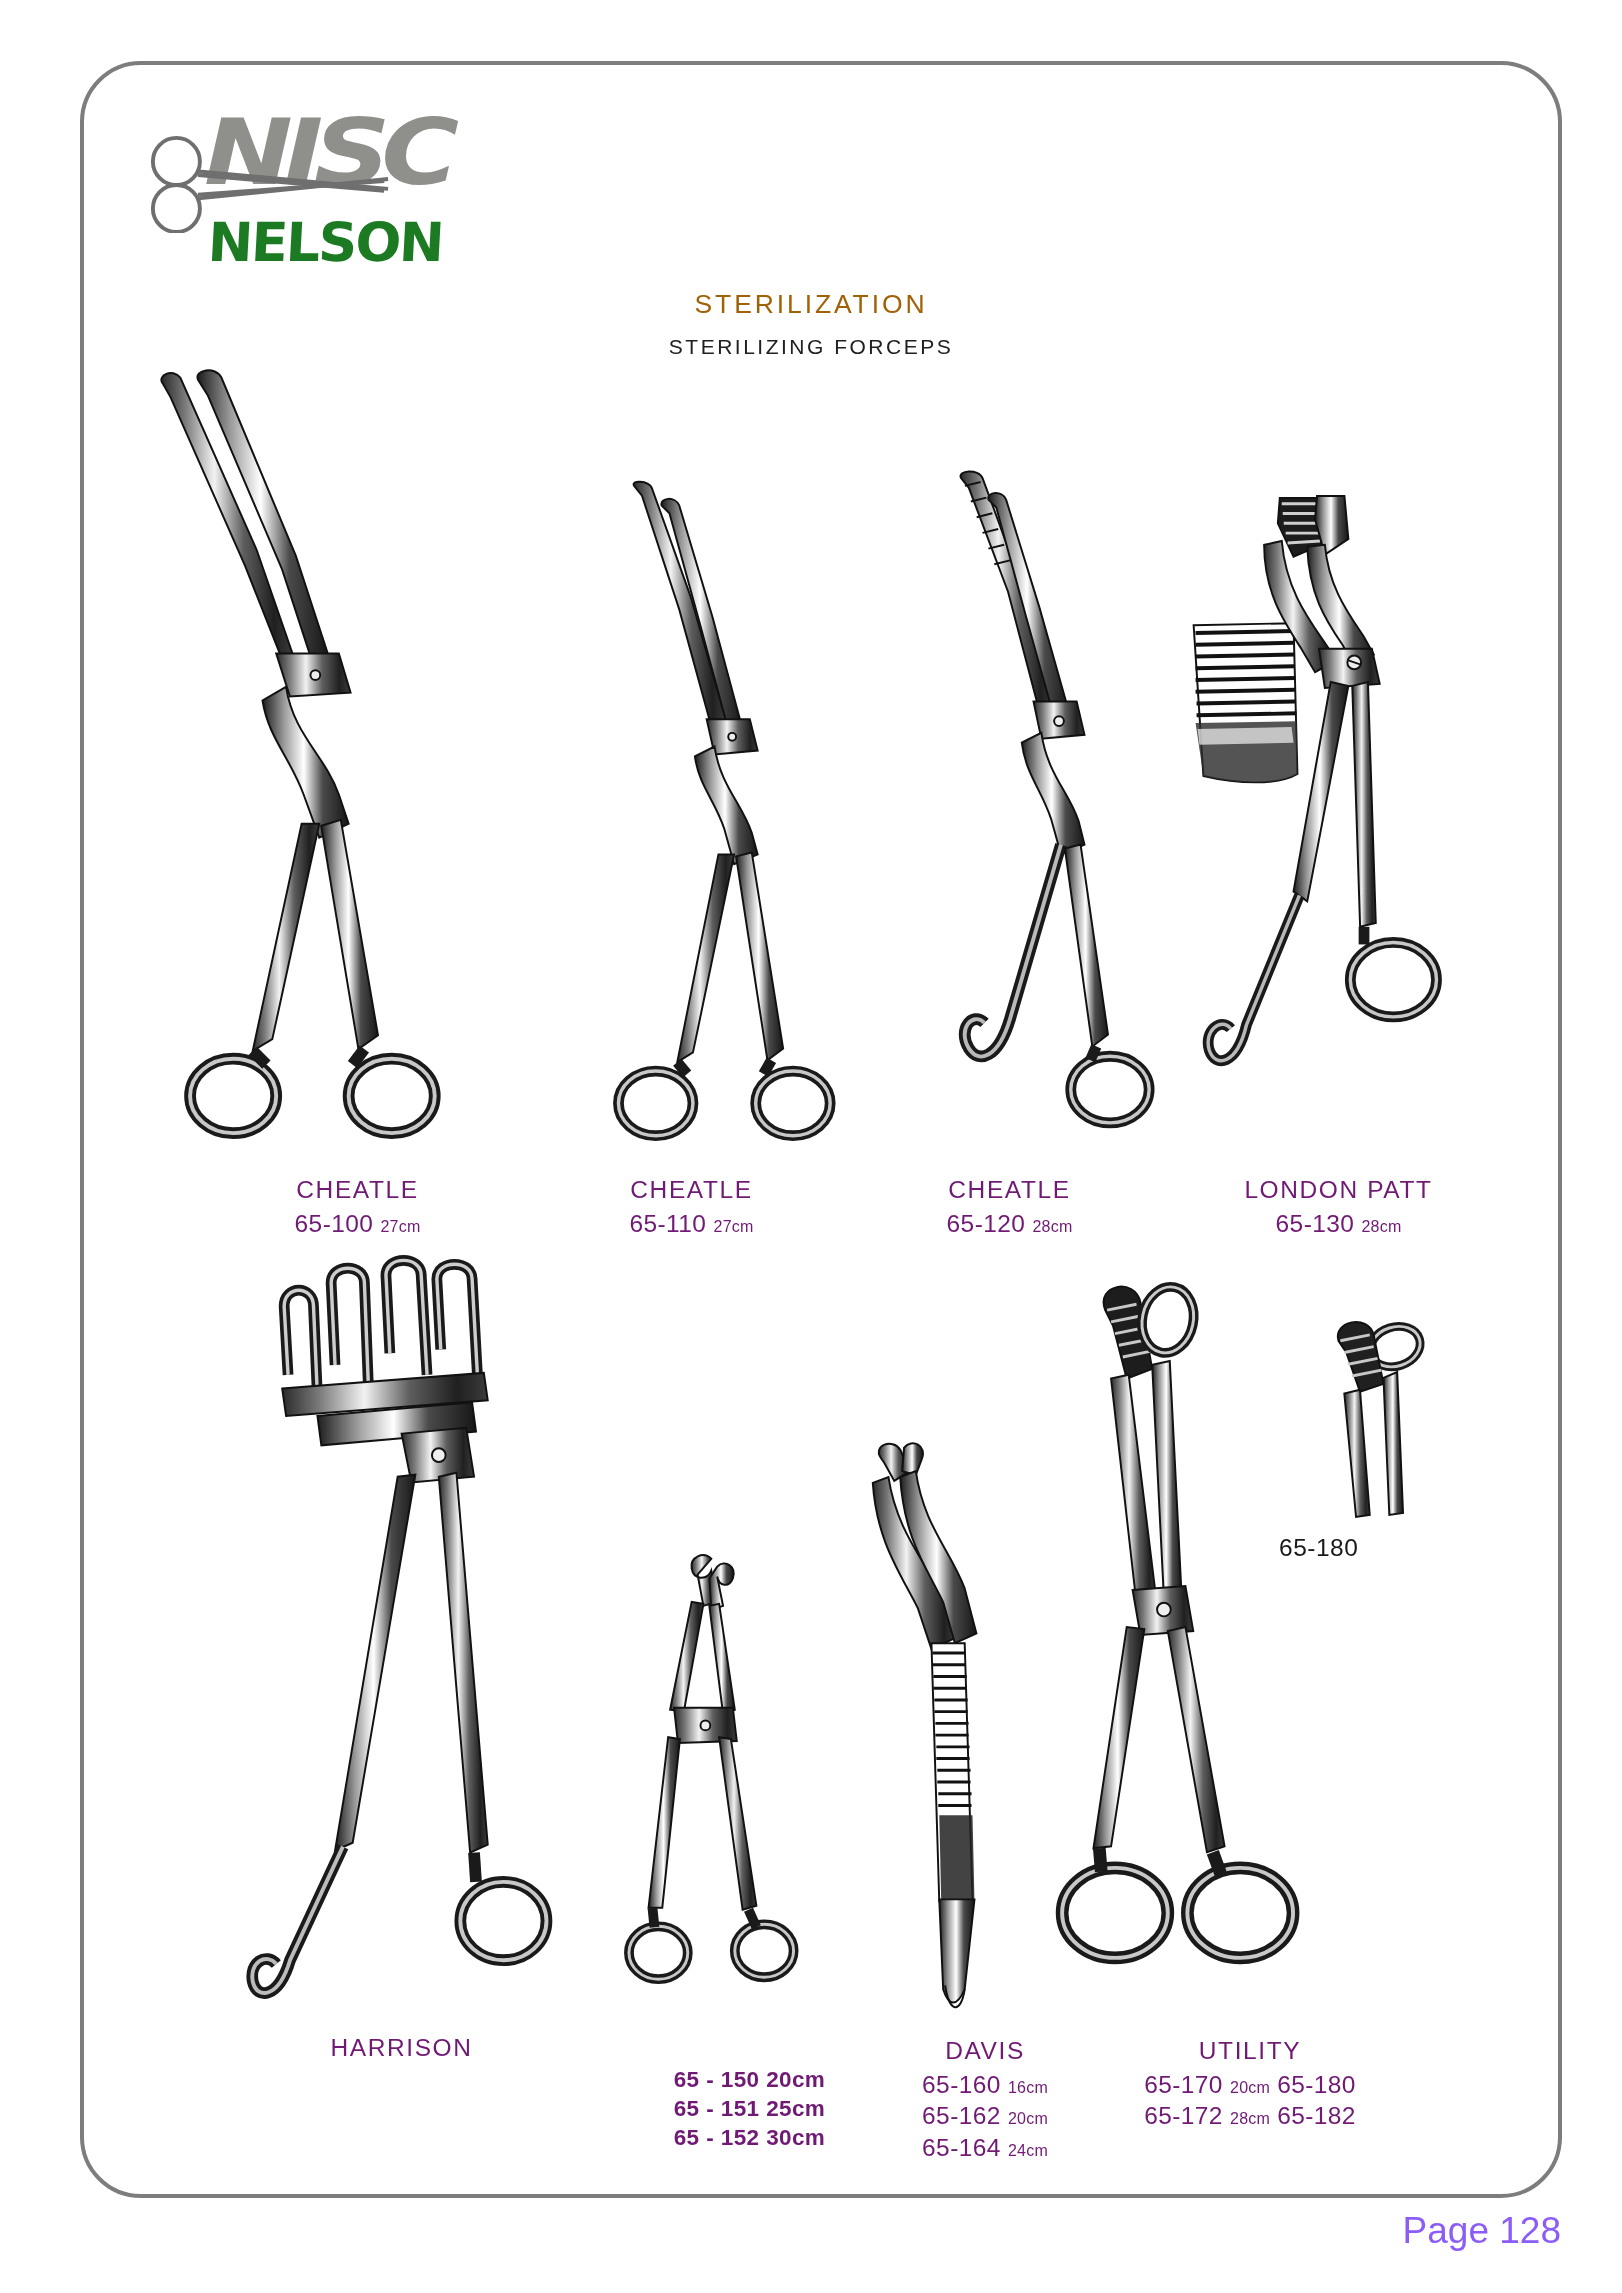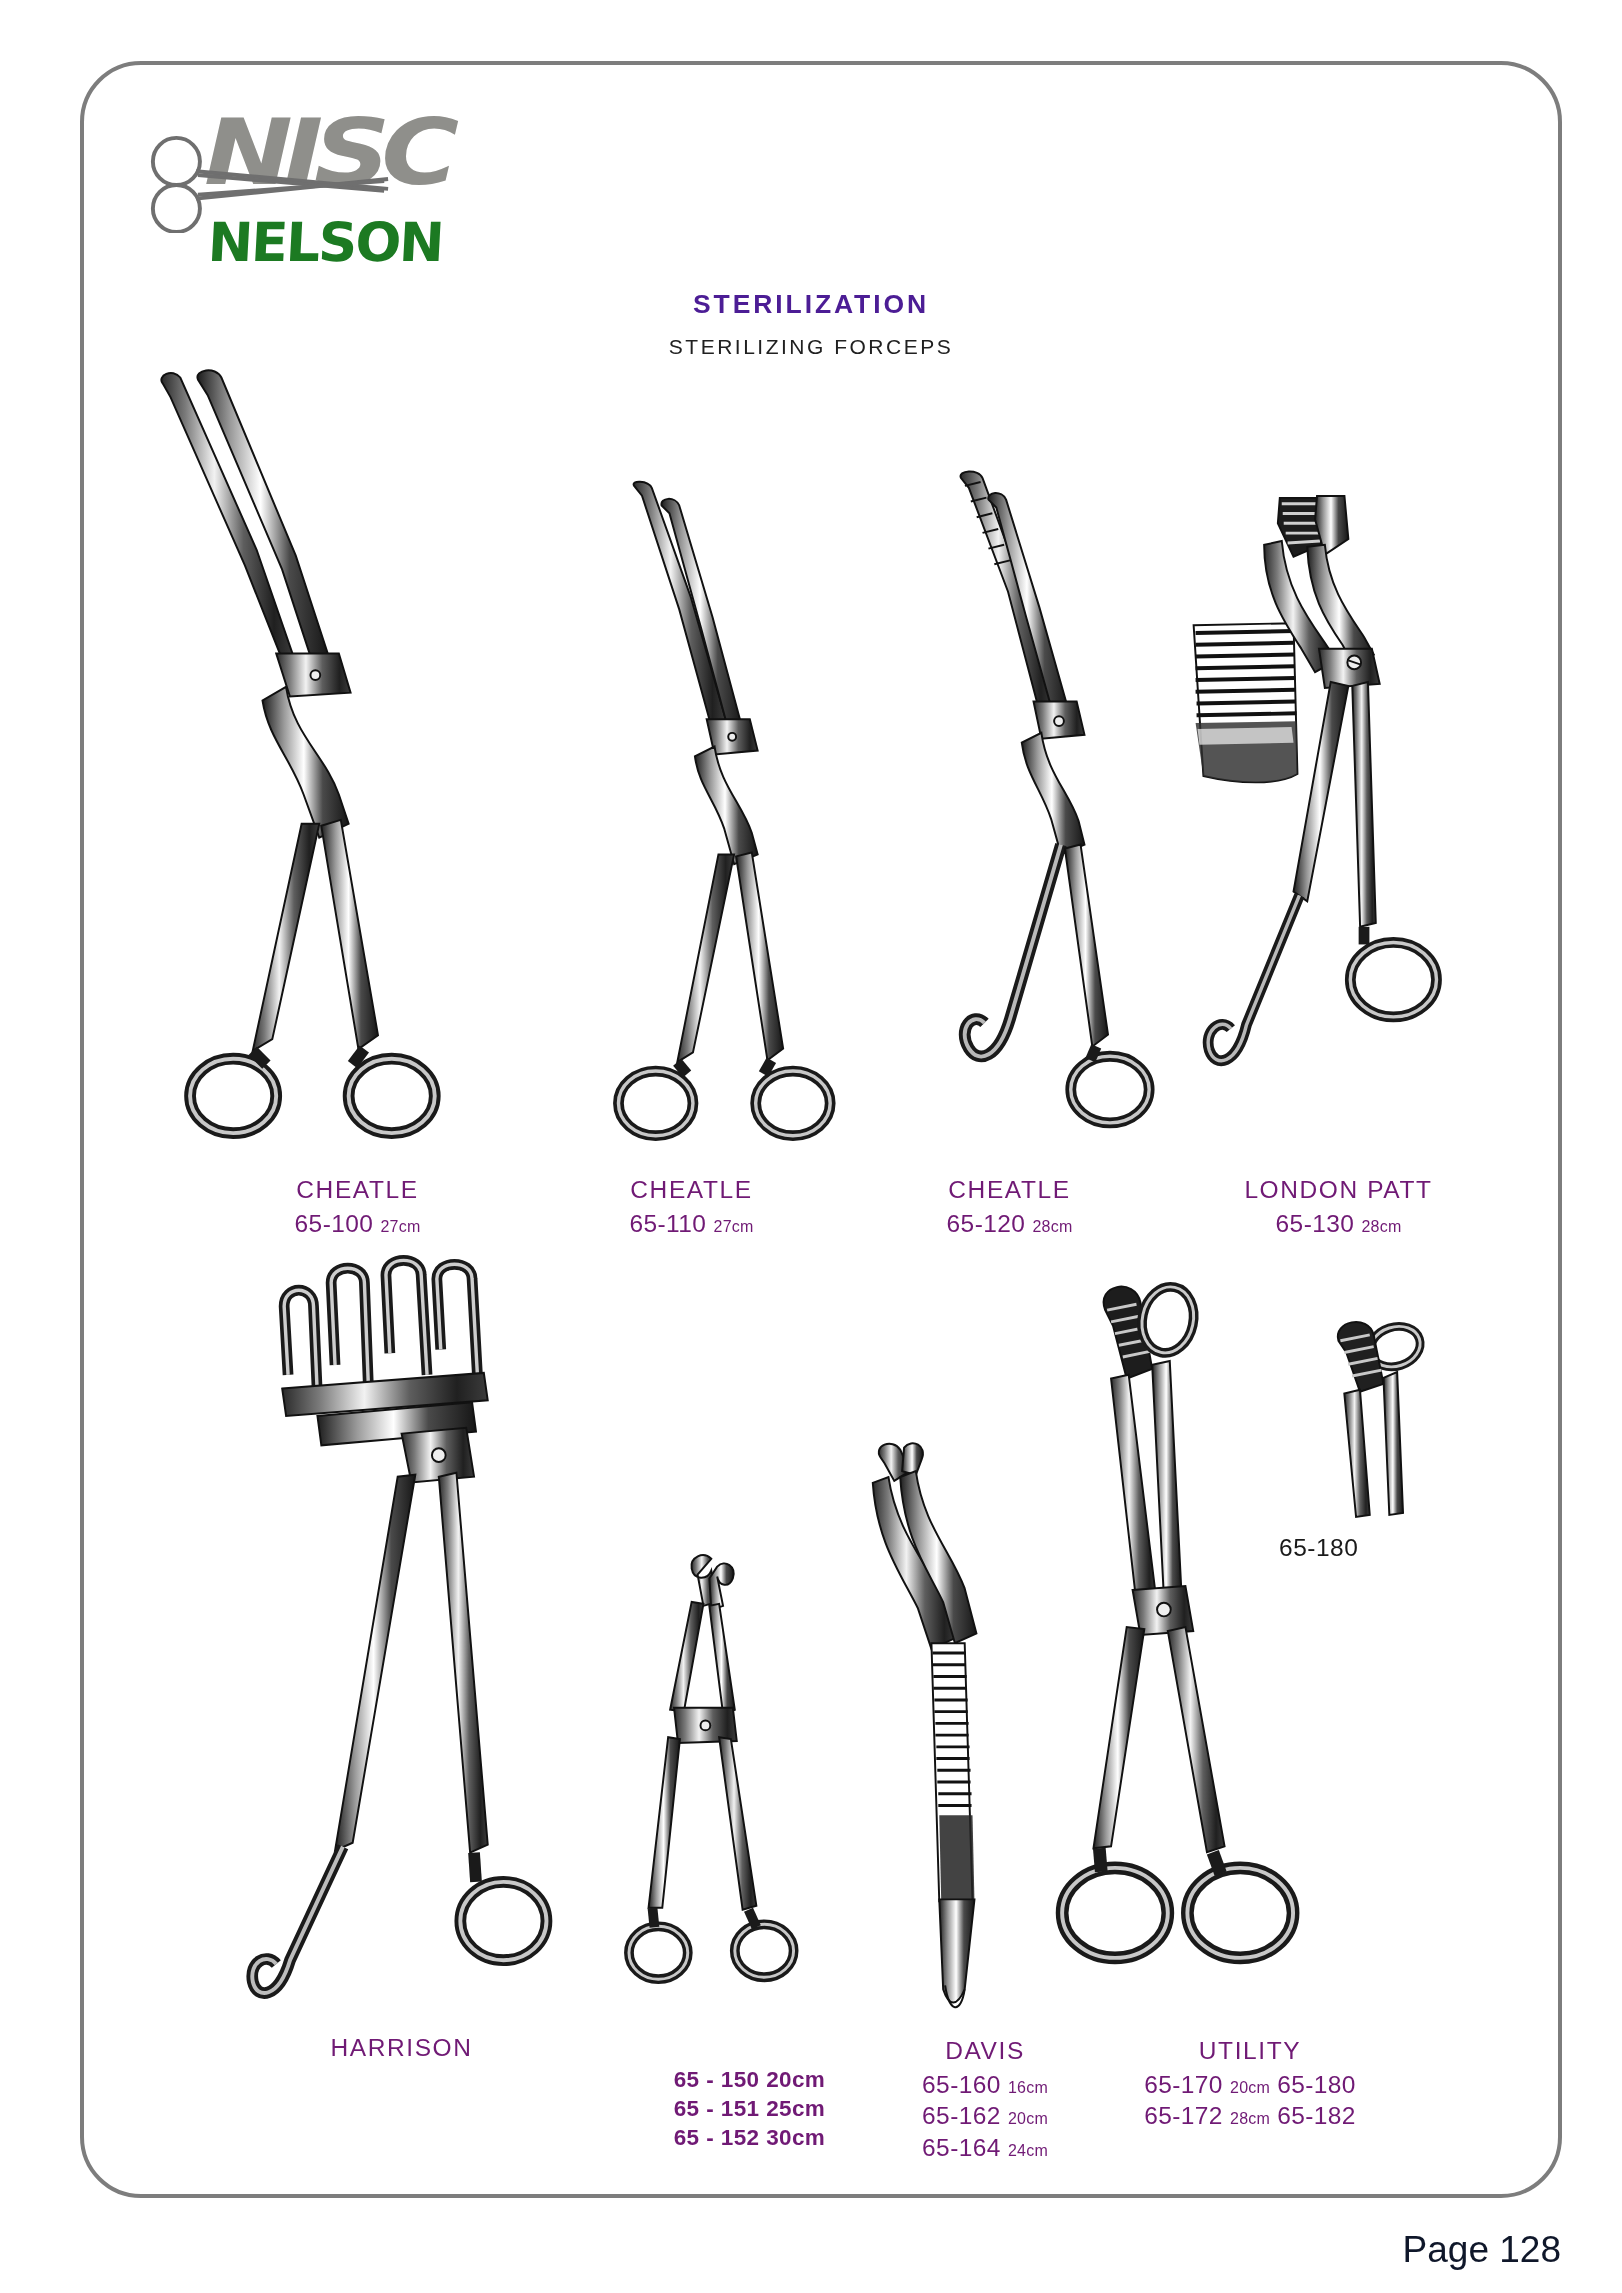--- a/index.html
+++ b/index.html
@@ -71,24 +71,24 @@
   }
 
   
   #heading-main {
     position: absolute;
     left: 0;
     top: 289px;
     width: 1622px;
     text-align: center;
     font-family: "Liberation Sans", sans-serif;
-    font-weight: bold;
+    font-weight: normal;
     font-size: 26.5px;
     letter-spacing: 2.9px;
-    color: #4c1d95;
+    color: #a16207;
   }
   #heading-sub {
     position: absolute;
     left: 0;
     top: 335px;
     width: 1622px;
     text-align: center;
     font-family: "Liberation Sans", sans-serif;
     font-weight: normal;
     font-size: 21px;
@@ -141,22 +141,21 @@
     font-family: "Liberation Sans", sans-serif;
   }
 
   
   #page-number {
     position: absolute;
     right: 61px;
     top: 2210px;
     font-family: "Liberation Sans", sans-serif;
     font-size: 37px;
-    color: #0f172a;
-    margin-top: 19px;
+    color: #8b5cf6;
   }
 </style>
 </head>
 <body>
 
 <div id="page-frame"></div>
 
 <div id="logo-block">
   <div id="logo-wordmark">NISC</div>
   <svg id="logo-scissors" viewBox="0 0 250 105">

